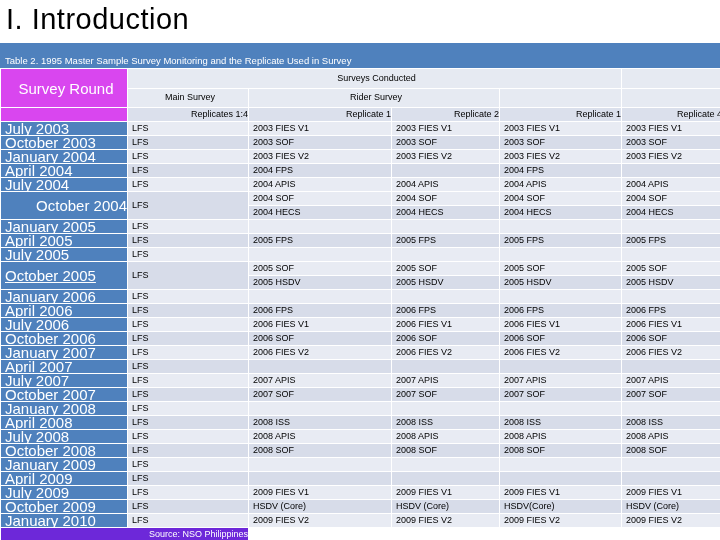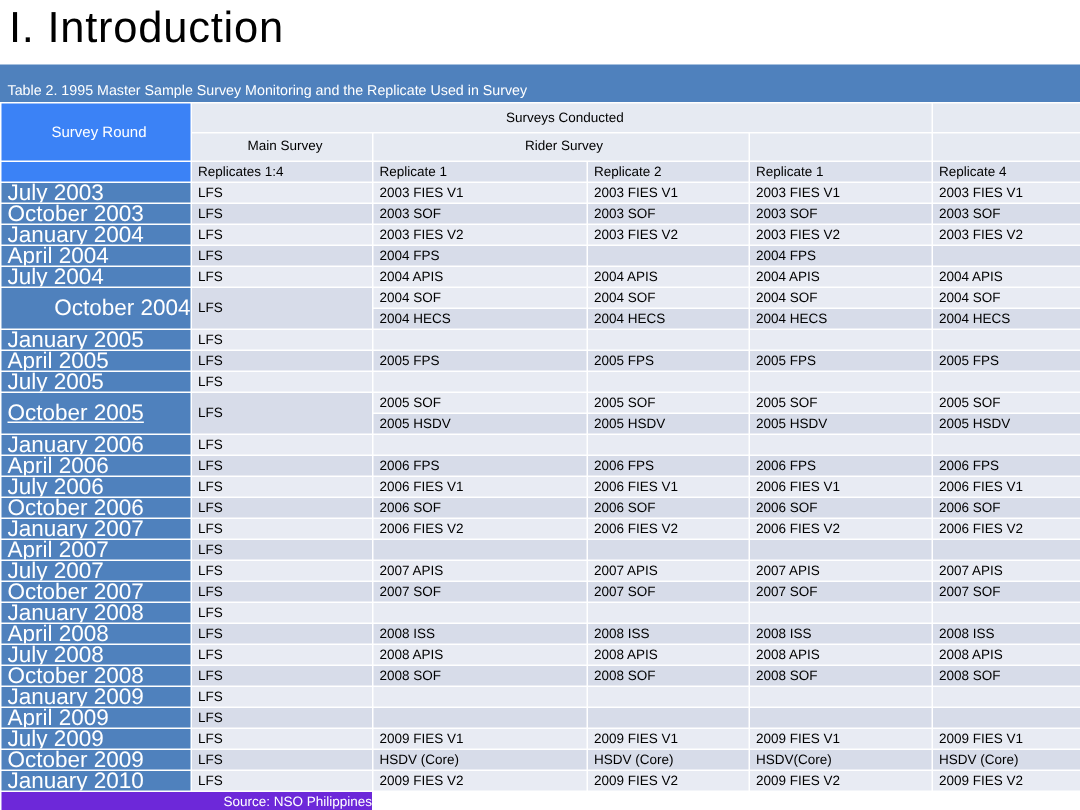--- a/index.html
+++ b/index.html
@@ -70,34 +70,34 @@
   #survey-table td {
     padding: 0 0 0 4px;
     vertical-align: middle;
     height: 13px;
     overflow: hidden;
     white-space: nowrap;
   }
 
   
   .hdr-blue {
-    background: #3b82f6;
+    background: #d946ef;
     color: #ffffff;
     text-align: center;
-    font-size: 10px;
+    font-size: 15px;
   }
   .hdr-light {
     background: #e6eaf2;
     color: #000000;
     text-align: center;
   }
   .hdr-light2 {
     background: #dbe0ec;
     color: #000000;
-    text-align: left;
+    text-align: right;
   }
   .hdr-blank {
     background: #e6eaf2;
   }
 
   
   .round {
     background: #4f81bd;
     color: #ffffff;
     text-align: left;

